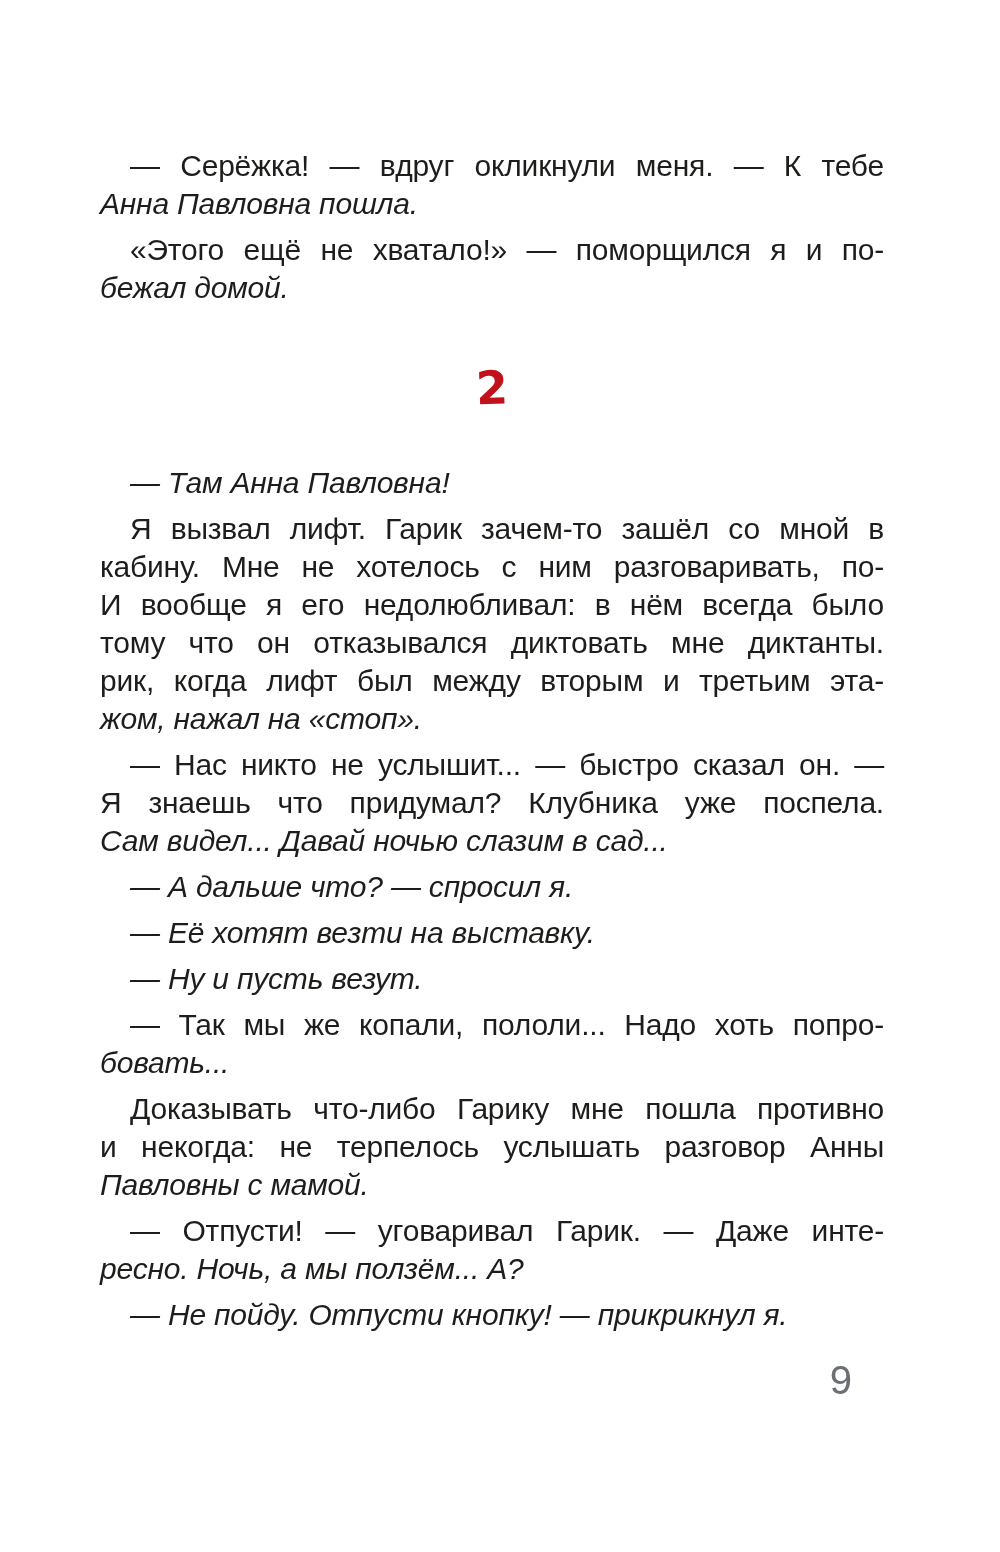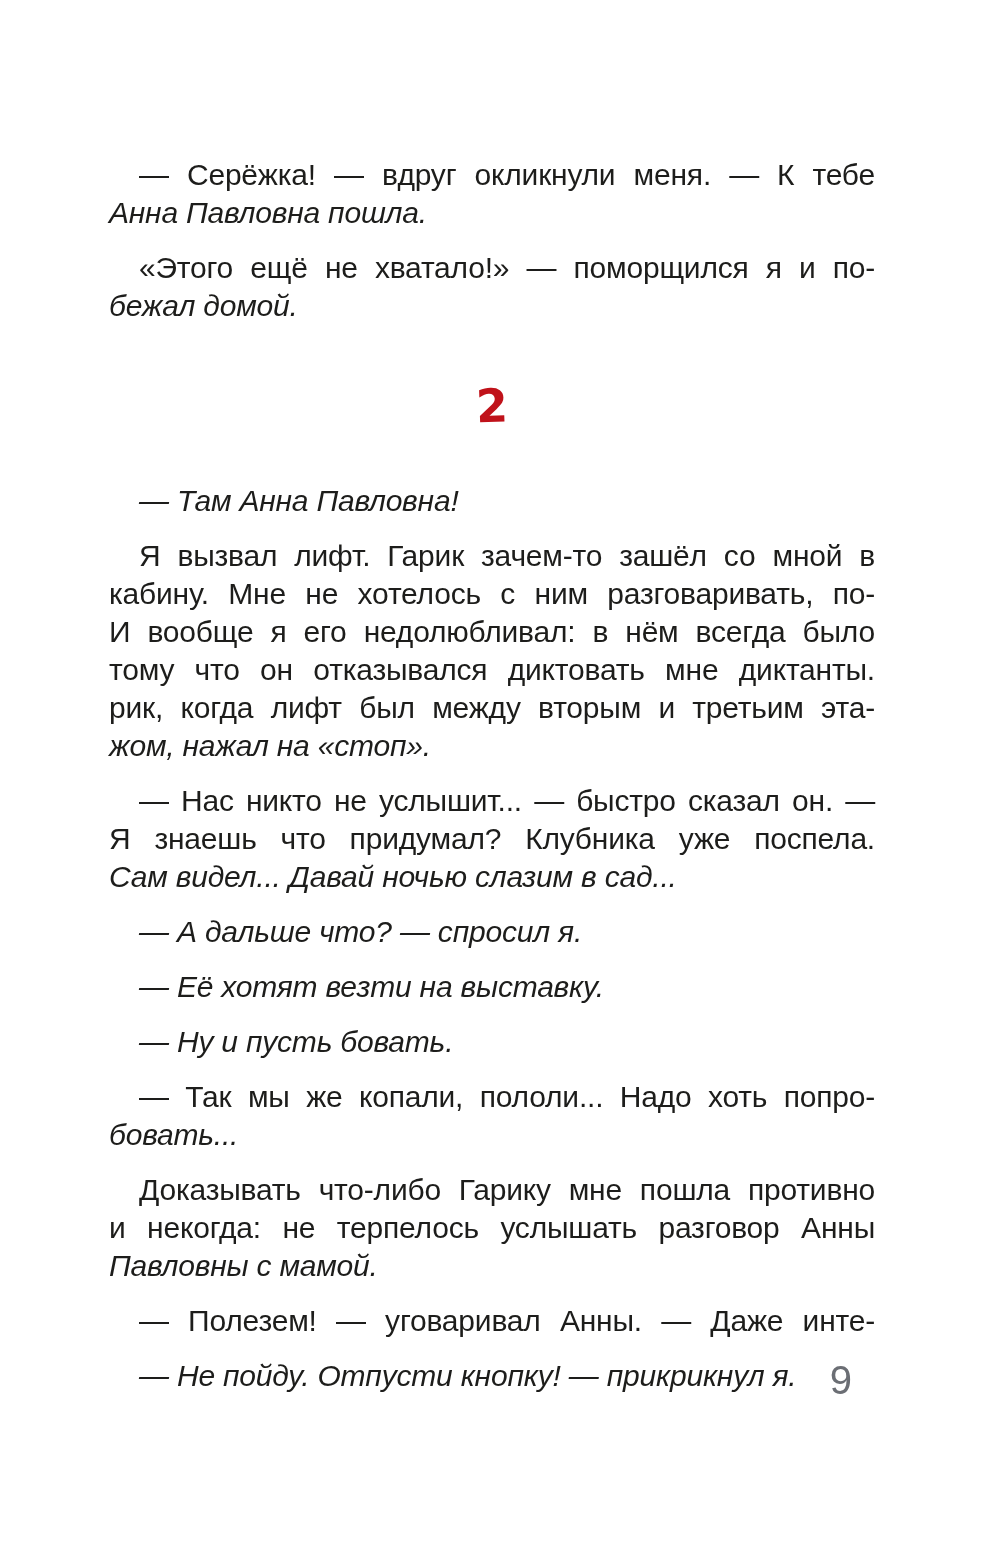--- a/index.html
+++ b/index.html
@@ -19,21 +19,21 @@
     left: 92px;
     top: 139px;
     width: 800px;
     color: #1d1d1b;
     font-size: 30px;
     line-height: 38px;
     font-weight: 400;
     letter-spacing: -0.2px;
   }
   .paragraph {
-    margin: 17px;
+    margin: 8px;
   }
   .line {
     text-align: justify;
     text-align-last: justify;
     white-space: normal;
   }
   .line.first {
     text-indent: 30px;
   }
   .line.last {
@@ -92,33 +92,34 @@
         <div class="line">Я знаешь что придумал? Клубника уже поспела.</div>
         <div class="line last">Сам видел... Давай ночью слазим в сад...</div>
       </div>
       <div class="paragraph">
         <div class="line first last">— А дальше что? — спросил я.</div>
       </div>
       <div class="paragraph">
         <div class="line first last">— Её хотят везти на выставку.</div>
       </div>
       <div class="paragraph">
-        <div class="line first last">— Ну и пусть бовать.</div>
+        <div class="line first last">— Ну и пусть везут.</div>
       </div>
       <div class="paragraph">
         <div class="line first">— Так мы же копали, пололи... Надо хоть попро-</div>
         <div class="line last">бовать...</div>
       </div>
       <div class="paragraph">
         <div class="line first">Доказывать что-либо Гарику мне пошла противно</div>
         <div class="line">и некогда: не терпелось услышать разговор Анны</div>
         <div class="line last">Павловны с мамой.</div>
       </div>
       <div class="paragraph">
-        <div class="line first">— Полезем! — уговаривал Анны. — Даже инте-</div>
+        <div class="line first">— Отпусти! — уговаривал Гарик. — Даже инте-</div>
+        <div class="line last">ресно. Ночь, а мы ползём... А?</div>
       </div>
       <div class="paragraph">
         <div class="line first last">— Не пойду. Отпусти кнопку! — прикрикнул я.</div>
       </div>
     </div>
 </div>
 
 <div class="page-number" style="color: rgb(107, 110, 116);">9</div>
 
 </body></html>

